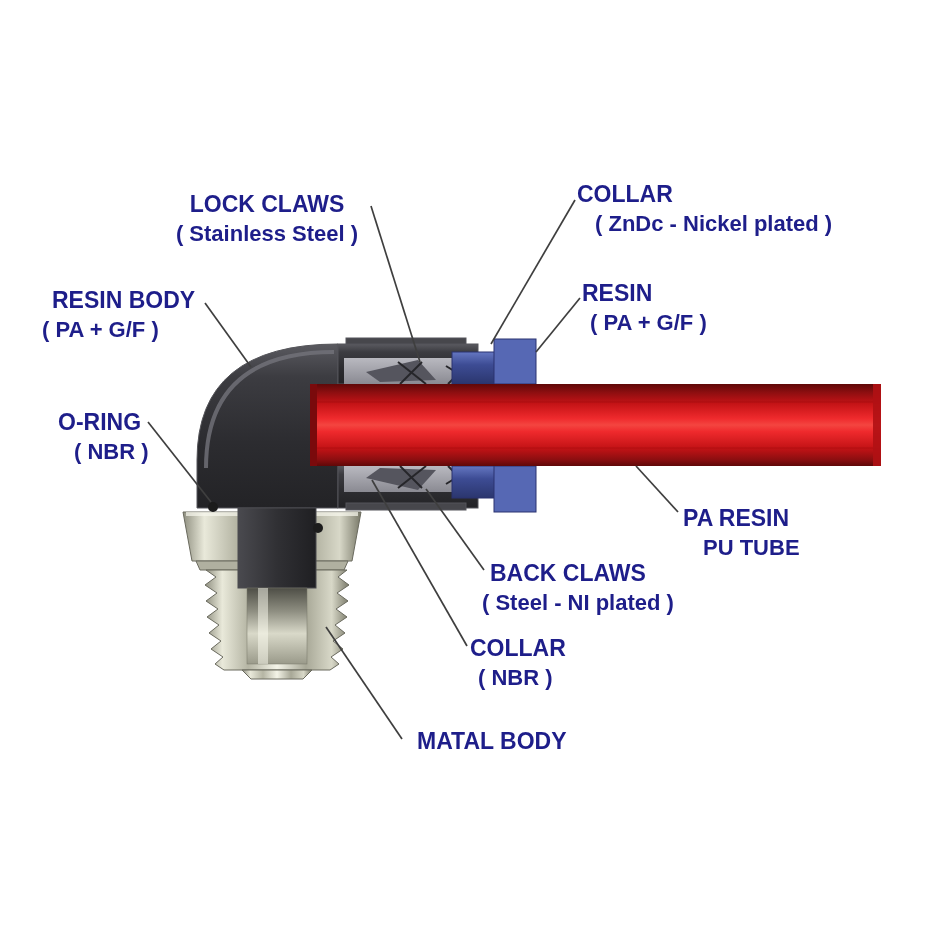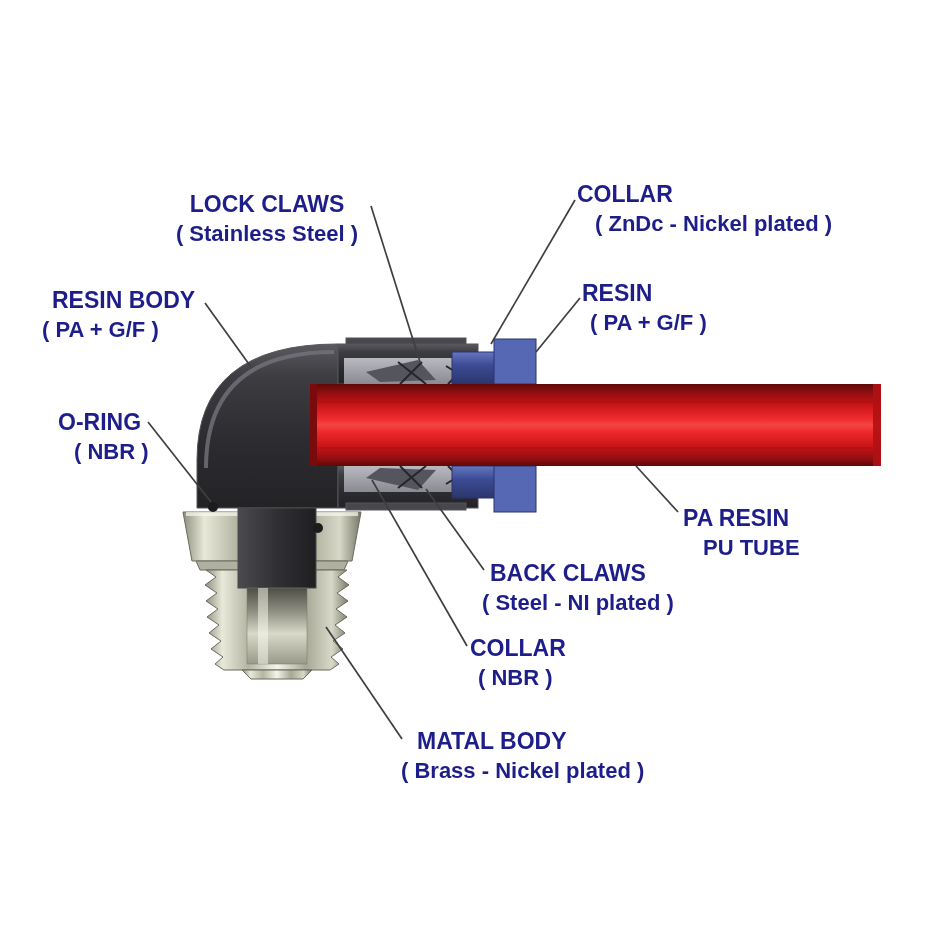--- a/index.html
+++ b/index.html
@@ -195,16 +195,15 @@
     <div class="detail">( Steel - NI plated )</div>
   </div>
 
   <div class="label lbl-packing">
     <div class="name">COLLAR</div>
     <div class="detail">( NBR )</div>
   </div>
 
   <div class="label lbl-matal-body">
     <div class="name">MATAL BODY</div>
-    <div class="detail">( Brass - Nickel plated )</div>
   </div>
 
 </div>
 
 </body></html>

